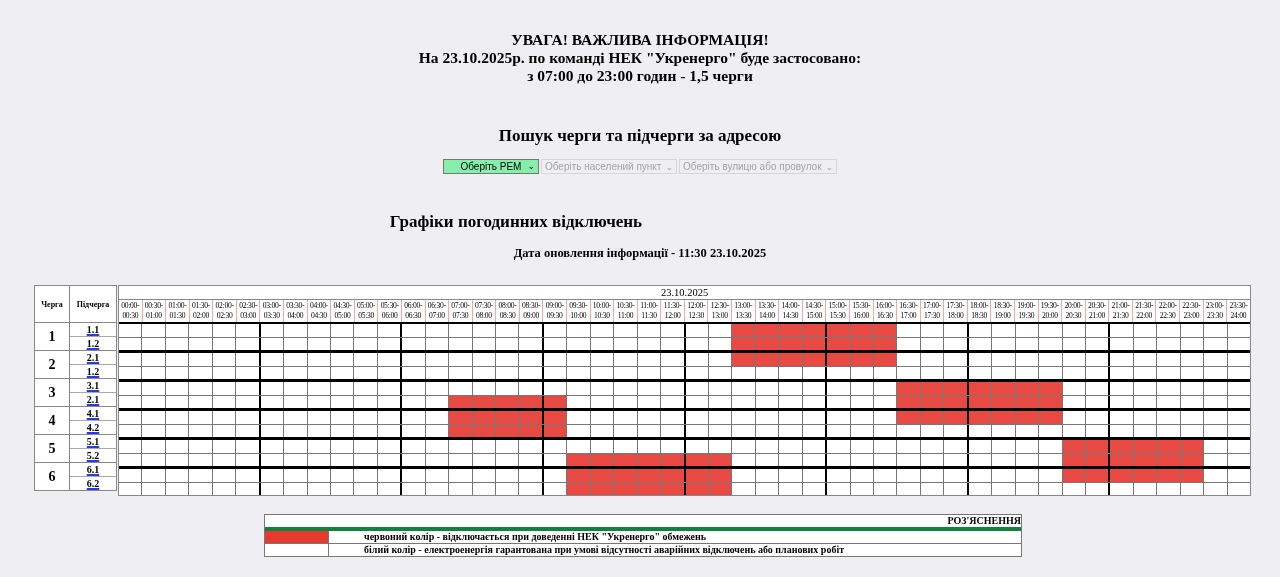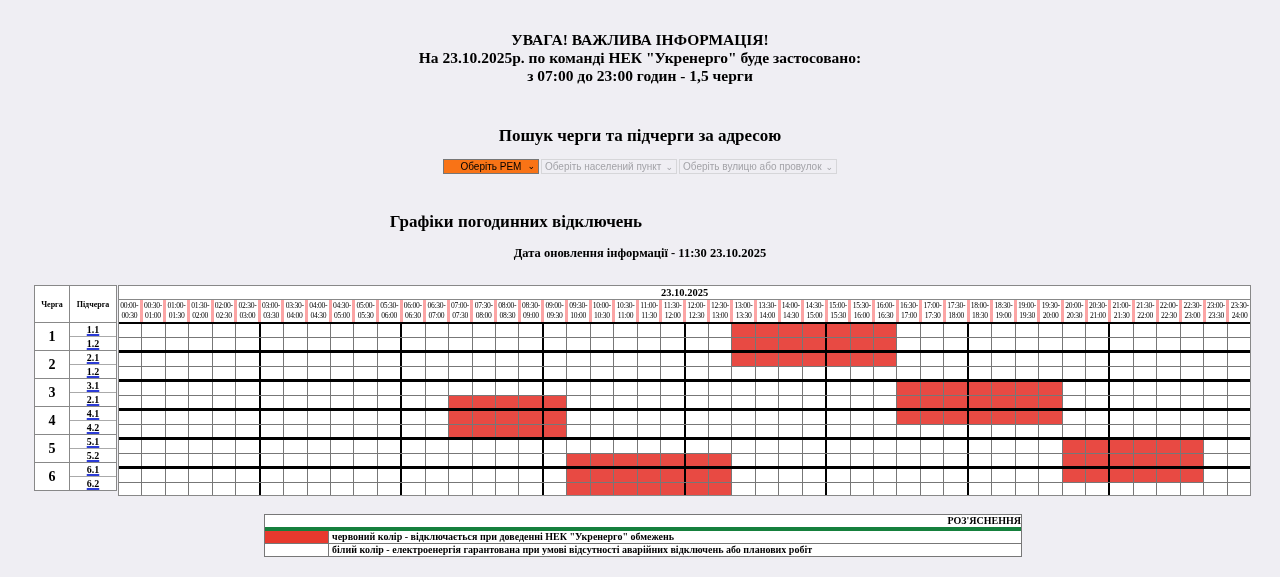--- a/index.html
+++ b/index.html
@@ -22,21 +22,21 @@
     position:absolute; top:159px; left:0; width:1280px;
     text-align:center; font-size:0;
   }
   .sel {
     display:inline-block; vertical-align:top;
     height:13px; line-height:13px;
     font-family:"Liberation Sans", "DejaVu Sans", sans-serif;
     font-size:10px; padding:0 3px; margin:0 1px;
     box-sizing:content-box; position:relative;
   }
-  .sel.active { border:1px solid #767676; background:#f97316; color:#000; width:88px; }
+  .sel.active { border:1px solid #767676; background:#86efac; color:#000; width:88px; }
   .sel.disabled { border:1px solid #d6d6d9; background:#efeef3; color:#a3a3a8; }
   .sel .chev { position:absolute; right:3px; top:0; font-size:9px; }
   .sel.disabled .chev { position:static; margin-left:4px; }
   .graph-title {
     position:absolute; top:212px; left:0; width:1032px;
     text-align:center; font-weight:bold; font-size:17px;
   }
   .update {
     position:absolute; top:246px; left:0; width:1280px;
     text-align:center; font-weight:bold; font-size:12.5px;
@@ -55,38 +55,38 @@
   .qrow:last-child { border-bottom:none; }
   .qnum { width:34px; border-right:1px solid #888; font-weight:bold; font-size:14px; display:flex; align-items:center; justify-content:center; }
   .subs { width:46px; display:flex; flex-direction:column;justify-content:center; }
   .sub { height:13px; line-height:13px; text-align:center; font-size:10px; font-weight:bold; }
   .sub:first-child { border-bottom:1px solid #aaa; height:13px; }
   .sub a { color:#000; text-decoration:underline; text-decoration-color:#2b3bd6; text-decoration-thickness:2px; }
   .grid {
     position:absolute; top:0; left:84px; width:1131px;
     border:1px solid #888; background:#fff;
   }
-  .date-row { height:13px; line-height:13px; text-align:center; font-size:10.5px; font-weight:bold; border-bottom:1px solid #888; }
+  .date-row { height:13px; line-height:13px; text-align:center; font-size:10.5px; font-weight:normal; border-bottom:1px solid #888; }
   .times { display:flex; height:22px; border-bottom:2px solid #000; }
-  .tcell { flex:1; border-right:3px solid #fca5a5; font-size:7.6px; line-height:10px; text-align:center; overflow:hidden; padding-top:1px; letter-spacing:-0.3px; }
+  .tcell { flex:1; border-right:1px solid #fca5a5; font-size:7.6px; line-height:10px; text-align:center; overflow:hidden; padding-top:1px; letter-spacing:-0.3px; }
   .tcell:last-child { border-right:none; }
   .grow { display:flex; height:13px; border-bottom:1px solid #777; }
   .grow.qend { border-bottom:3px solid #000; height:12px; }
   .grow:last-child { border-bottom:none; }
   .cell { flex:1; border-right:1px solid #777; background:#fff; }
   .cell.hr { border-right:2px solid #000; }
   .cell:last-child { border-right:none; }
   .cell.off { background:#e84a43; }
   
   .legend {
     position:absolute; top:514px; left:264px; width:756px;
     border:1px solid #777; background:#fff; font-size:10px; font-weight:bold;
   }
   .legend .lh { text-align:right; height:12px; line-height:12px; border-bottom:4px solid #15803d; }
-  .legend .lr { display:flex; height:12px; line-height:12px; border-bottom:1px solid #777; }
+  .legend .lr { display:flex; height:12px; line-height:12px; border-bottom:1px solid #777;gap:32px; }
   .legend .lr:last-child { border-bottom:none; }
   .legend .sw { width:63px; border-right:1px solid #777; }
   .legend .sw.red { background:#e8392e; }
   .legend .sw.white { background:#fff; }
   .legend .lt { padding-left:3px; }
 </style>
 </head>
 <body>
 
 <div class="notice">

